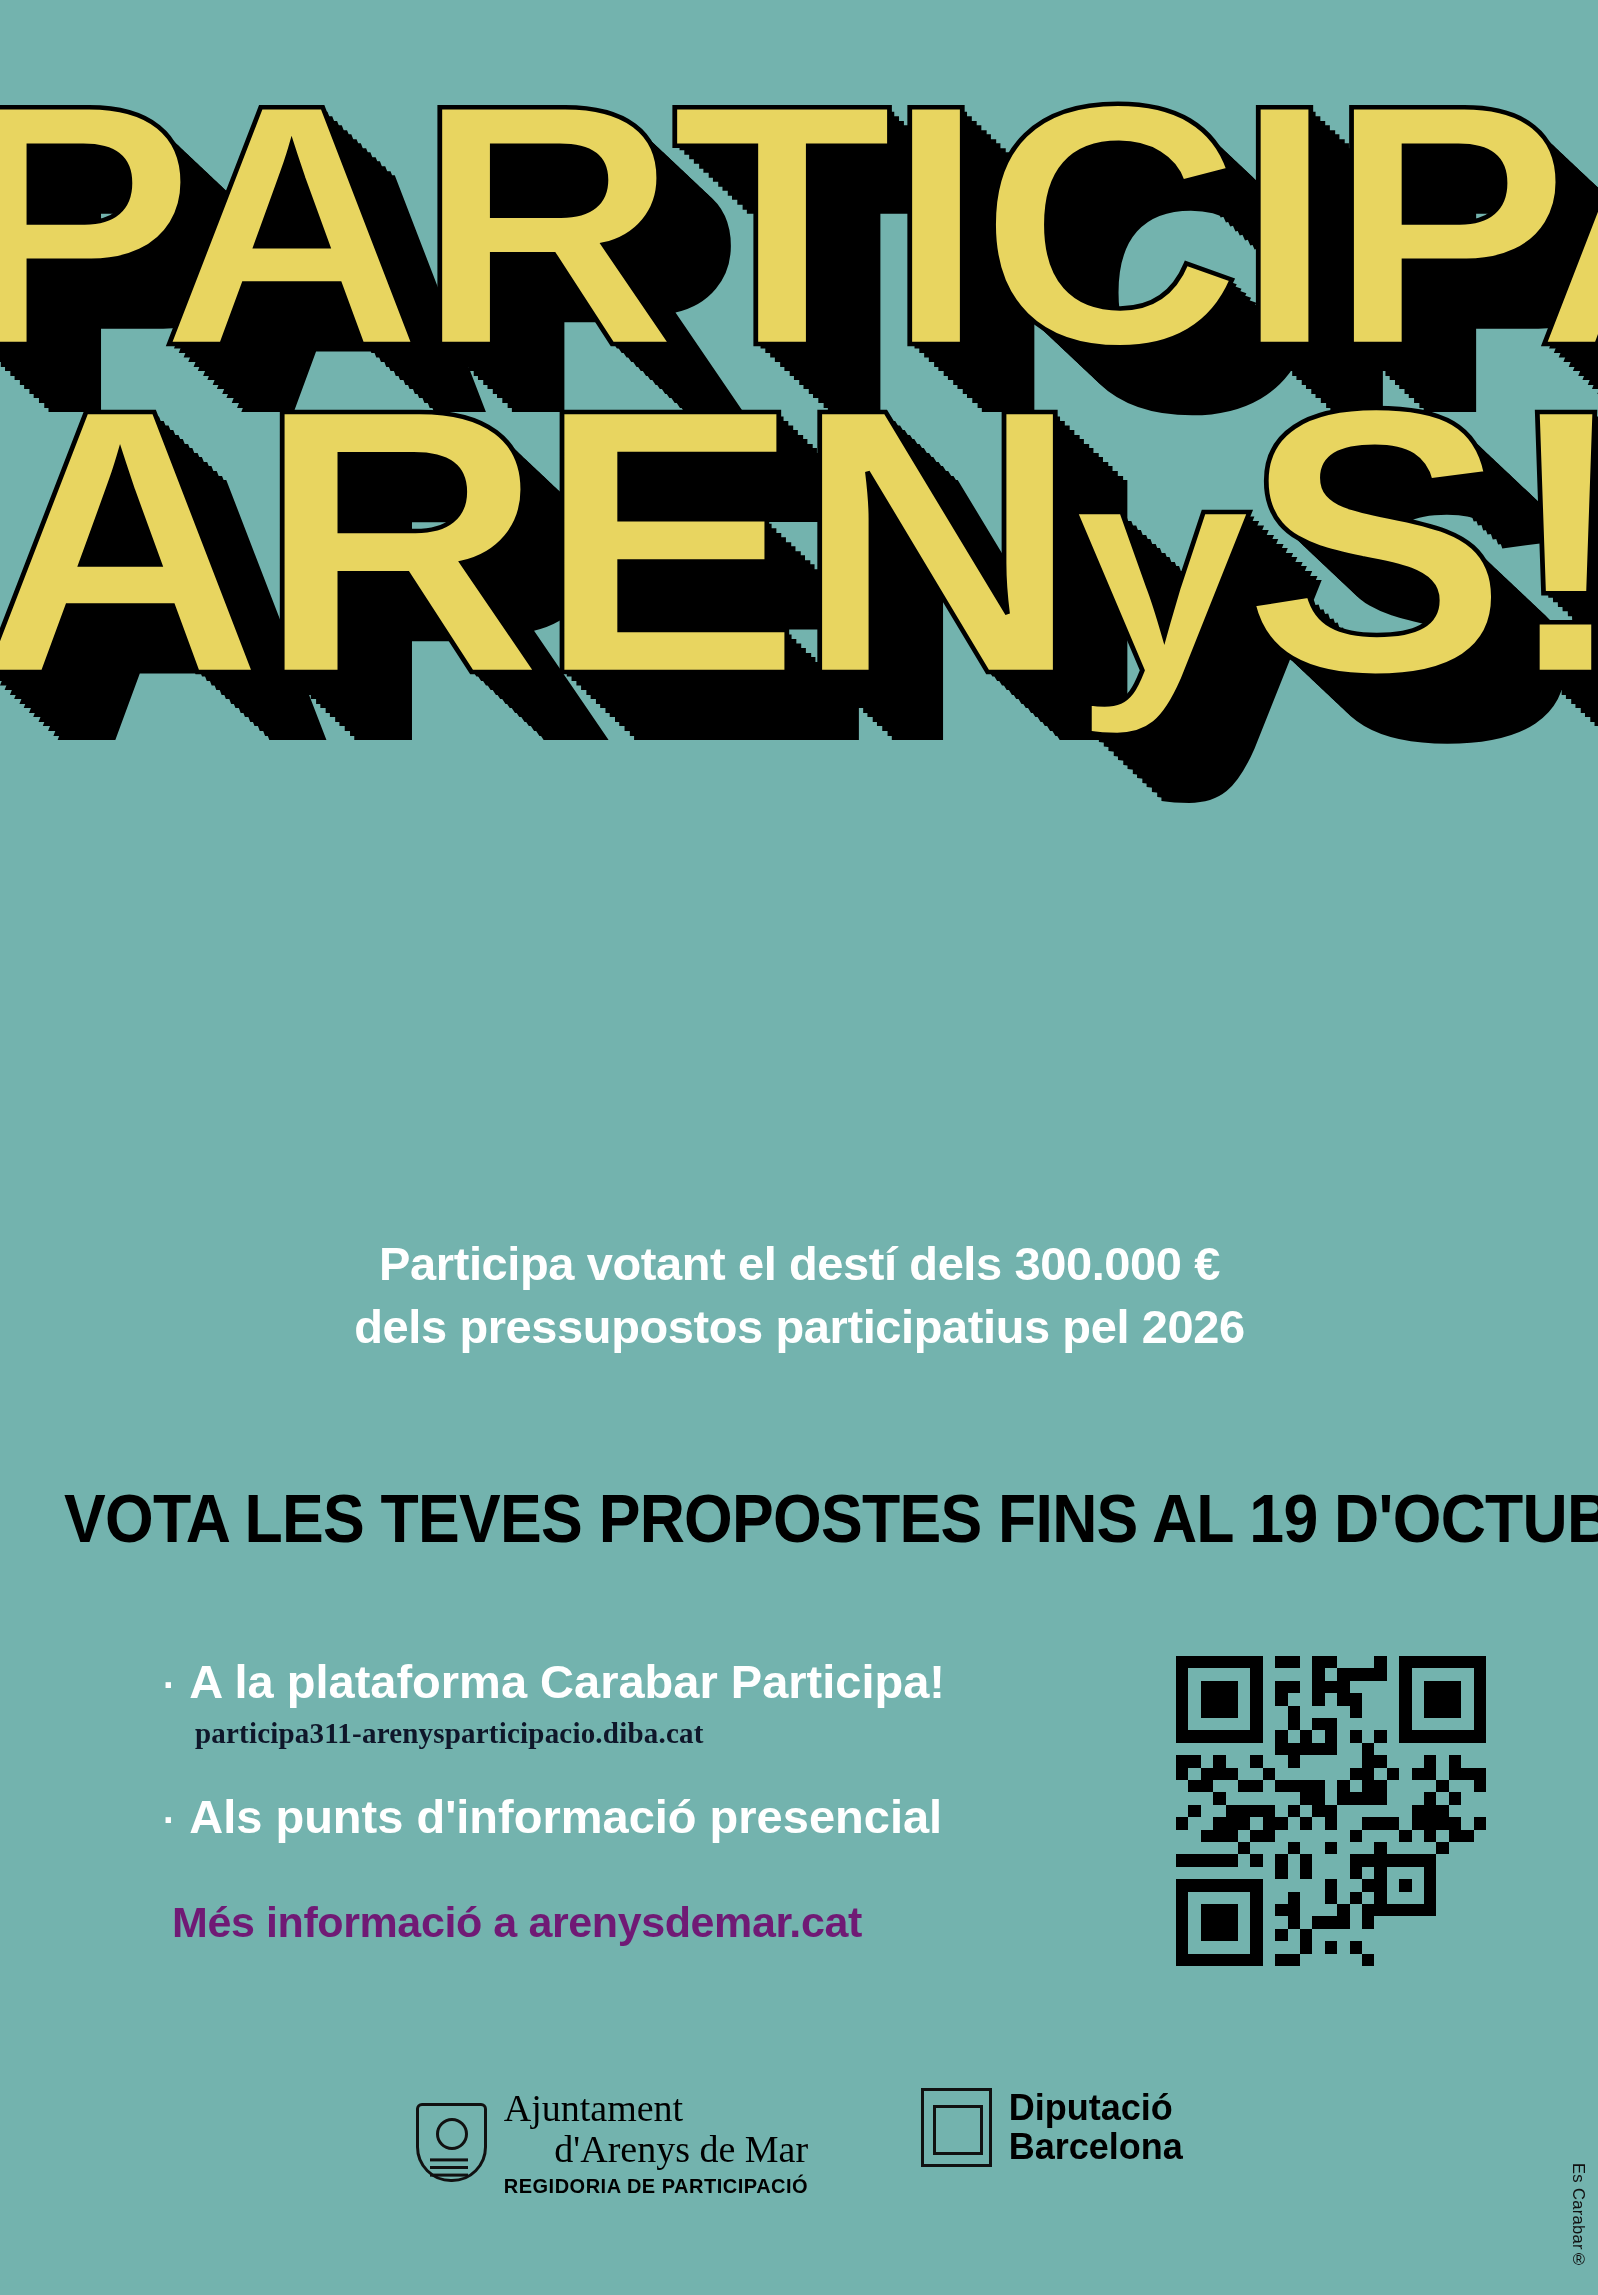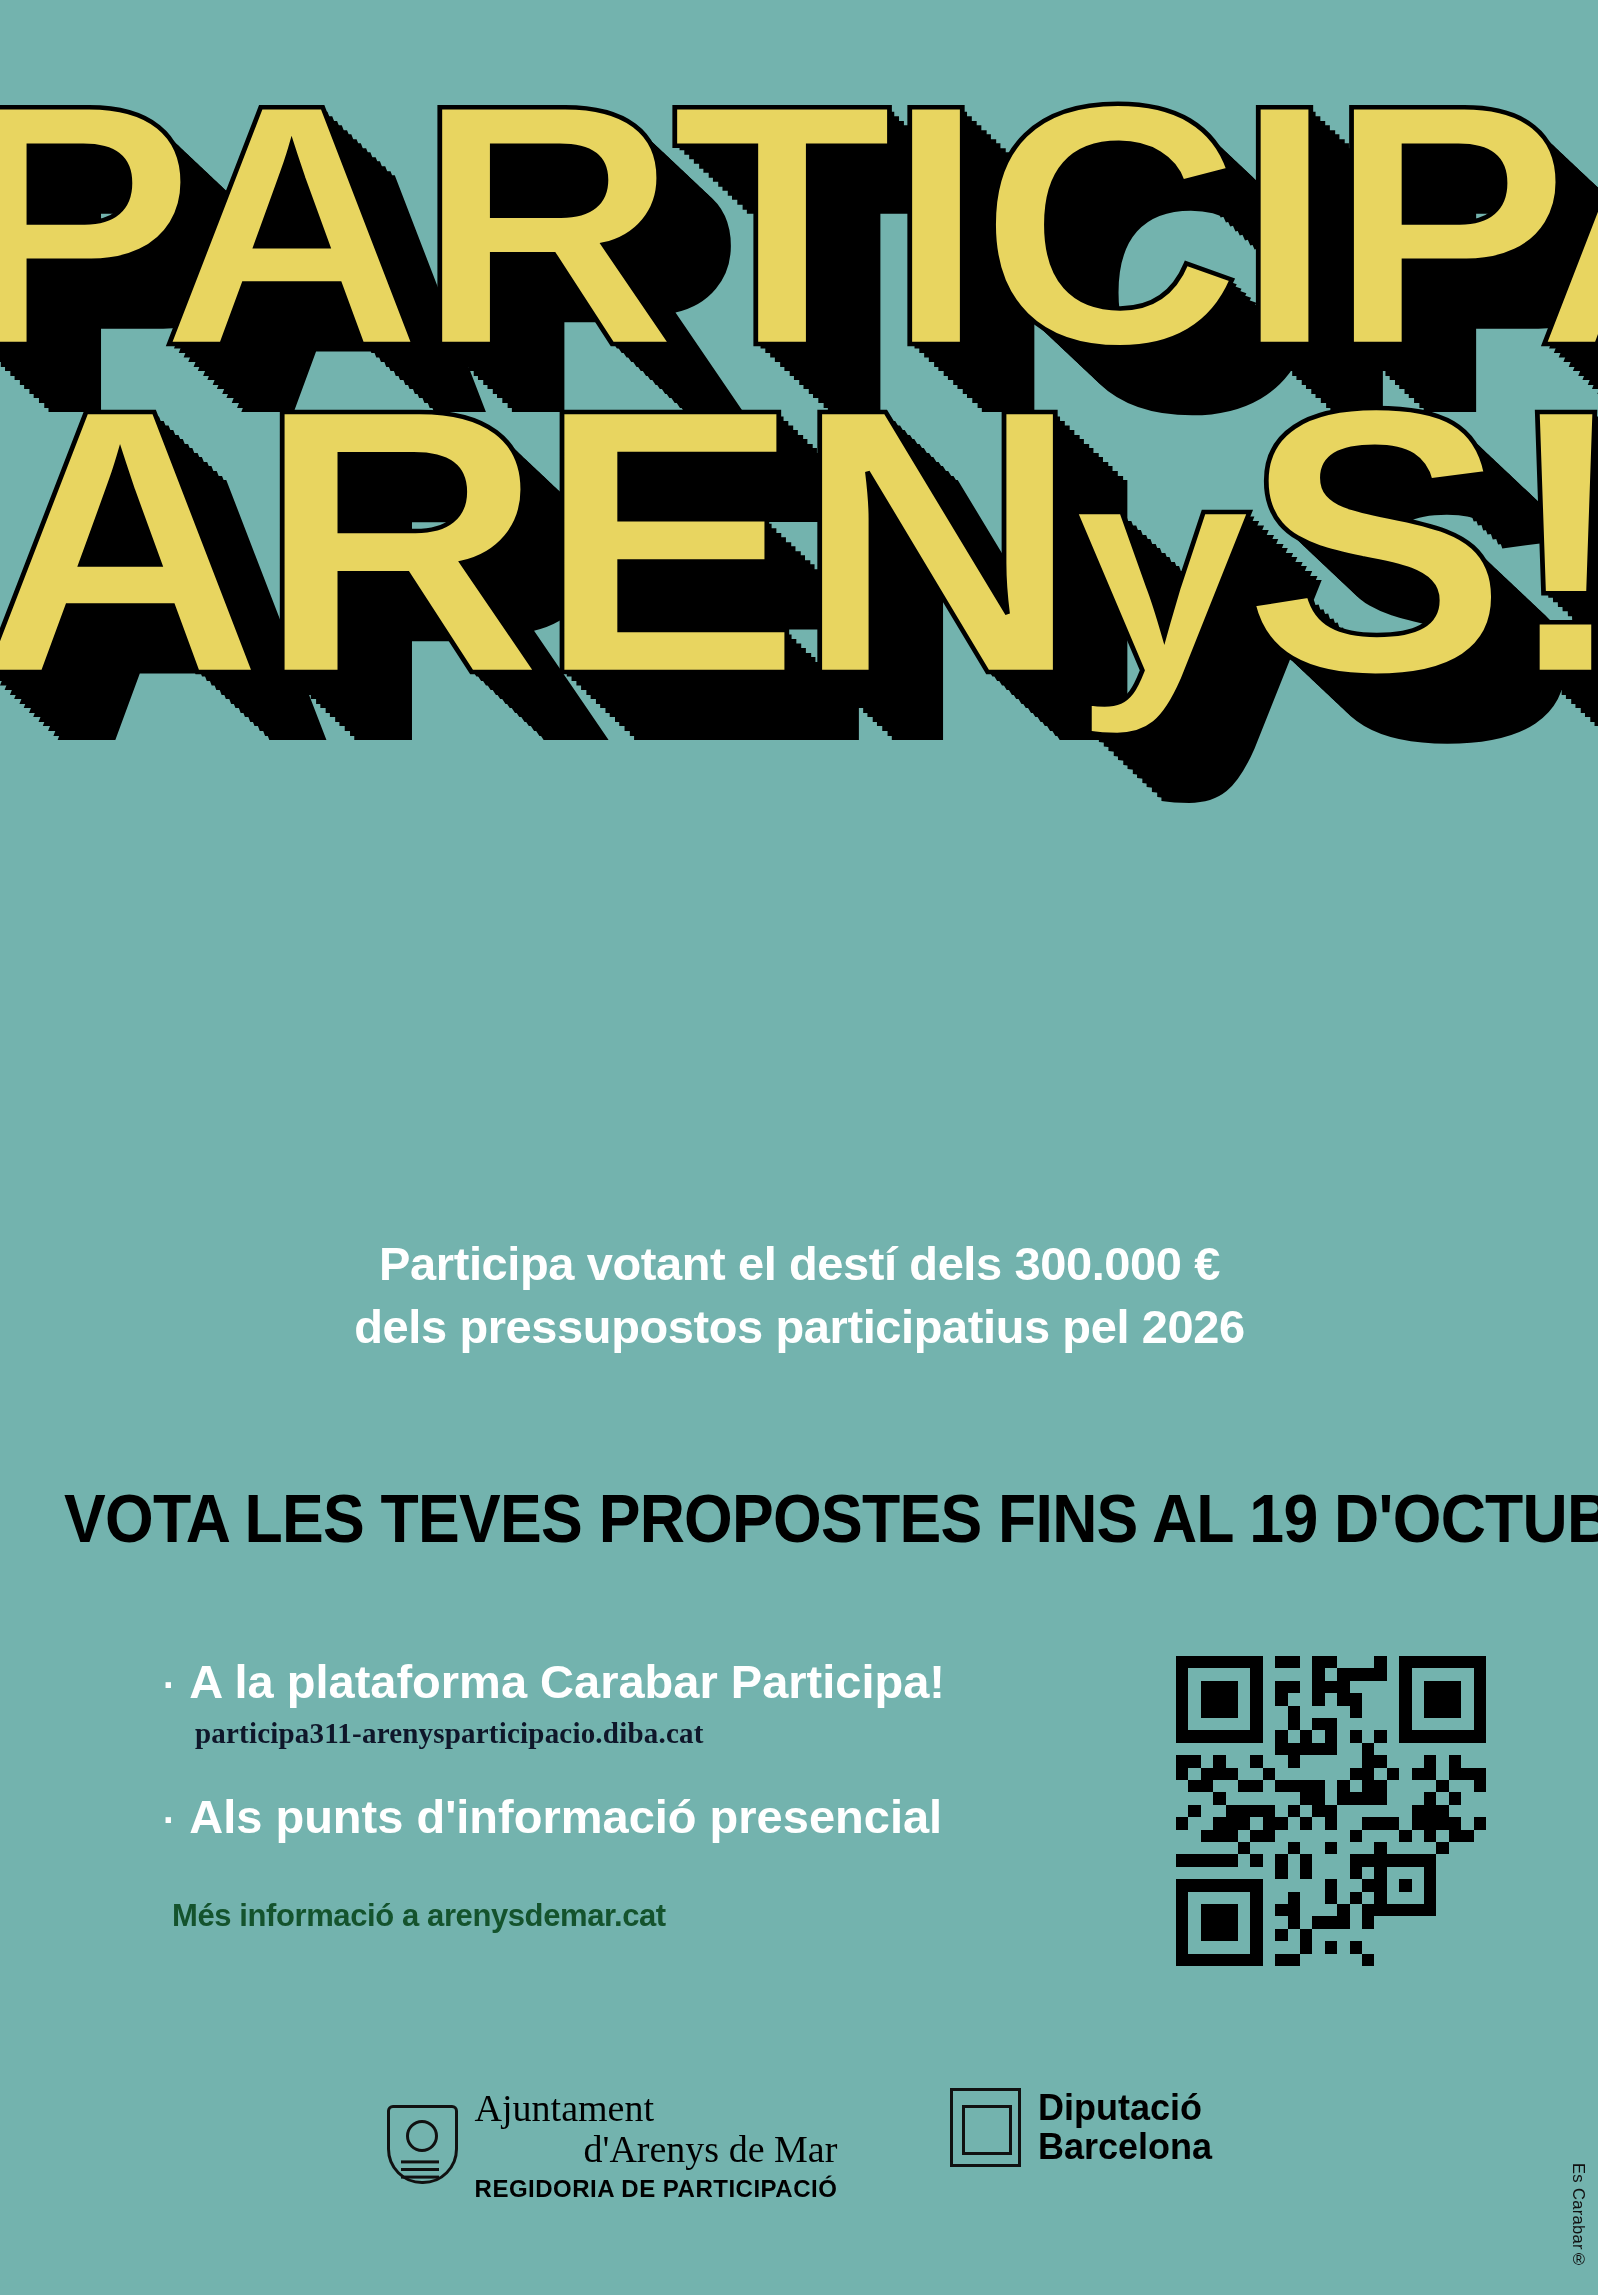--- a/index.html
+++ b/index.html
@@ -115,23 +115,23 @@
     font-size: 29px;
     color: #0f172a;
     letter-spacing: 0.2px;
   }
   .bullet-row.second { margin-top: 41px; }
 
   .moreinfo {
     position: absolute;
     left: 172px;
     top: 1898px;
-    color: #14532d;
+    color: #701a75;
     font-weight: bold;
-    font-size: 31px;
+    font-size: 43px;
     letter-spacing: -0.4px;
   }
 
   
   .qr-wrap {
     position: absolute;
     left: 1176px;
     top: 1656px;
     width: 310px;
     height: 310px;
@@ -202,21 +202,21 @@
     font-size: 38px;
     font-weight: normal;
   }
   .logo-l2 {
     font-family: "Liberation Serif", serif;
     font-size: 38px;
     font-weight: normal;
     text-align: right;
   }
   .logo-l3 {
-    font-size: 24px;
+    font-size: 20px;
     font-weight: bold;
     letter-spacing: 0.5px;
     margin-top: 6px;
   }
   .logo-b1 { font-size: 36px; font-weight: bold; }
   .logo-b2 { font-size: 36px; font-weight: bold; }
 
   
   .credit {
     position: absolute;

